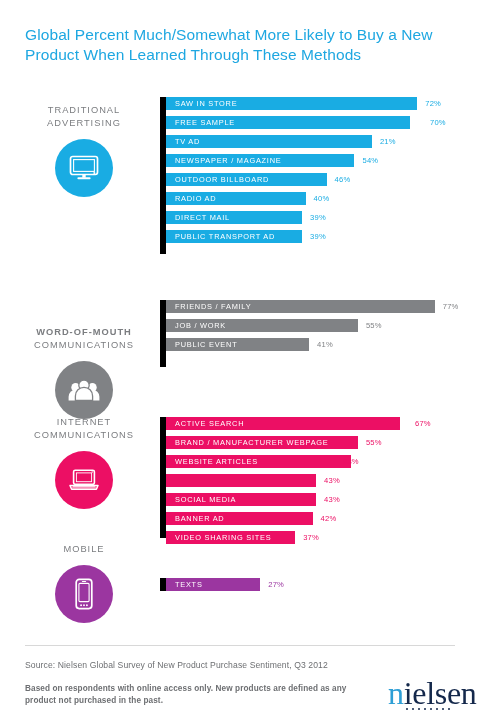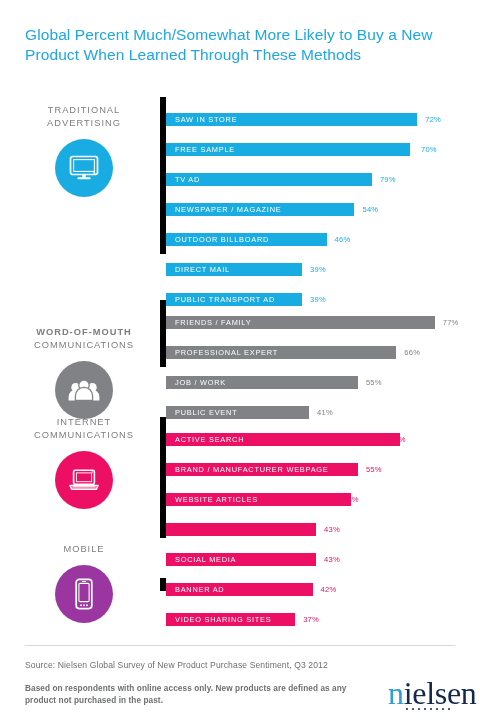--- a/index.html
+++ b/index.html
@@ -84,21 +84,20 @@
     position: absolute;
     left: 0;
     top: 0;
     width: 6px;
     background: #000000;
   }
   .row {
     position: relative;
     height: 14px;
     margin-bottom: 5px;
-    margin-top: 16px;
   }
   .bar {
     position: absolute;
     left: 6px;
     top: 0;
     height: 13px;
   }
   .bar-label {
     position: absolute;
     left: 15px;
@@ -203,36 +202,41 @@
       <div class="bars" style="top: 97px;">
         <div class="spine" style="height: 157px; background: rgb(0, 0, 0);"></div>
         <div class="row">
           <div class="bar" style="width: 251.28px; background: rgb(25, 172, 227);"></div>
           <div class="bar-label">SAW IN STORE</div>
           <div class="bar-value" style="left: 265.28px; color: rgb(25, 172, 227);">72%</div>
         </div>
         <div class="row">
           <div class="bar" style="width: 244.3px; background: rgb(25, 172, 227);"></div>
           <div class="bar-label">FREE SAMPLE</div>
-          <div class="bar-value" style="left: 261px; color: rgb(25, 172, 227); text-align: right;">70%</div>
+          <div class="bar-value" style="left: 270px; color: rgb(25, 172, 227); text-align: right;">70%</div>
         </div>
         <div class="row">
           <div class="bar" style="width: 205.91px; background: rgb(25, 172, 227);"></div>
           <div class="bar-label">TV AD</div>
-          <div class="bar-value" style="left: 219.91px; color: rgb(25, 172, 227);">79%</div>
+          <div class="bar-value" style="left: 219.91px; color: rgb(25, 172, 227);">21%</div>
         </div>
         <div class="row">
           <div class="bar" style="width: 188.46px; background: rgb(25, 172, 227);"></div>
           <div class="bar-label">NEWSPAPER / MAGAZINE</div>
           <div class="bar-value" style="left: 202.46px; color: rgb(25, 172, 227);">54%</div>
         </div>
         <div class="row">
           <div class="bar" style="width: 160.54px; background: rgb(25, 172, 227);"></div>
           <div class="bar-label">OUTDOOR BILLBOARD</div>
           <div class="bar-value" style="left: 174.54px; color: rgb(25, 172, 227);">46%</div>
+        </div>
+        <div class="row">
+          <div class="bar" style="width: 139.6px; background: rgb(25, 172, 227);"></div>
+          <div class="bar-label">RADIO AD</div>
+          <div class="bar-value" style="left: 153.6px; color: rgb(25, 172, 227);">40%</div>
         </div>
         <div class="row">
           <div class="bar" style="width: 136.11px; background: rgb(25, 172, 227);"></div>
           <div class="bar-label">DIRECT MAIL</div>
           <div class="bar-value" style="left: 150.11px; color: rgb(25, 172, 227);">39%</div>
         </div>
         <div class="row">
           <div class="bar" style="width: 136.11px; background: rgb(25, 172, 227);"></div>
           <div class="bar-label">PUBLIC TRANSPORT AD</div>
           <div class="bar-value" style="left: 150.11px; color: rgb(25, 172, 227);">39%</div>
@@ -257,25 +261,20 @@
         </div>
       </div>
       <div class="bars" style="top: 300px;">
         <div class="spine" style="height: 67px; background: rgb(0, 0, 0);"></div>
         <div class="row">
           <div class="bar" style="width: 268.73px; background: rgb(128, 130, 133);"></div>
           <div class="bar-label">FRIENDS / FAMILY</div>
           <div class="bar-value" style="left: 282.73px; color: rgb(128, 130, 133);">77%</div>
         </div>
         <div class="row">
-          <div class="bar" style="width: 230.34px; background: rgb(128, 130, 133);"></div>
-          <div class="bar-label">PROFESSIONAL EXPERT</div>
-          <div class="bar-value" style="left: 244.34px; color: rgb(128, 130, 133);">66%</div>
-        </div>
-        <div class="row">
           <div class="bar" style="width: 191.95px; background: rgb(128, 130, 133);"></div>
           <div class="bar-label">JOB / WORK</div>
           <div class="bar-value" style="left: 205.95px; color: rgb(128, 130, 133);">55%</div>
         </div>
         <div class="row">
           <div class="bar" style="width: 143.09px; background: rgb(128, 130, 133);"></div>
           <div class="bar-label">PUBLIC EVENT</div>
           <div class="bar-value" style="left: 157.09px; color: rgb(128, 130, 133);">41%</div>
         </div>
       </div>
@@ -294,21 +293,21 @@
             <path d="M2.0 17.4 h28 l-1.6 3.8 h-24.8 z" fill="none" stroke="#fff" stroke-width="1.5" stroke-linejoin="round"></path>
             <path d="M4.6 18.6 h22.8 M4.1 19.9 h23.8" stroke="#fff" stroke-width="0.85"></path>
           </svg>
         </div>
       </div>
       <div class="bars" style="top: 417px;">
         <div class="spine" style="height: 121px; background: rgb(0, 0, 0);"></div>
         <div class="row">
           <div class="bar" style="width: 233.83px; background: rgb(236, 15, 100);"></div>
           <div class="bar-label">ACTIVE SEARCH</div>
-          <div class="bar-value" style="left: 230px; color: rgb(236, 15, 100);">67%</div>
+          <div class="bar-value" style="left: 255px; color: rgb(236, 15, 100);">67%</div>
         </div>
         <div class="row">
           <div class="bar" style="width: 191.95px; background: rgb(236, 15, 100);"></div>
           <div class="bar-label">BRAND / MANUFACTURER WEBPAGE</div>
           <div class="bar-value" style="left: 205.95px; color: rgb(236, 15, 100);">55%</div>
         </div>
         <div class="row">
           <div class="bar" style="width: 184.97px; background: rgb(236, 15, 100);"></div>
           <div class="bar-label">WEBSITE ARTICLES</div>
           <div class="bar-value" style="left: 183px; color: rgb(236, 15, 100);">53%</div>
@@ -345,20 +344,25 @@
             <rect x="5.9" y="5.4" width="10.2" height="18.2" rx="1.0" fill="none" stroke="#fff" stroke-width="1.1"></rect>
             <circle cx="8.1" cy="27.2" r="0.95" fill="#fff"></circle>
             <circle cx="11.0" cy="27.2" r="0.95" fill="#fff"></circle>
             <circle cx="13.9" cy="27.2" r="0.95" fill="#fff"></circle>
             <rect x="8.8" y="3.1" width="4.4" height="0.95" rx="0.47" fill="#fff"></rect>
           </svg>
         </div>
       </div>
       <div class="bars" style="top: 578px;">
         <div class="spine" style="height: 13px; background: rgb(0, 0, 0);"></div>
+        <div class="row">
+          <div class="bar" style="width: 94.23px; background: rgb(155, 54, 160);"></div>
+          <div class="bar-label">TEXTS</div>
+          <div class="bar-value" style="left: 108.23px; color: rgb(155, 54, 160);">27%</div>
+        </div>
       </div>
     </div>
   </div>
 
 <div id="footer-rule"></div>
 <div id="source-line">Source: Nielsen Global Survey of New Product Purchase Sentiment, Q3 2012</div>
 <div id="disclaimer">Based on respondents with online access only. New products are defined as any product not purchased in the past.</div>
 <div id="nielsen-logo">
   <div class="wordmark"><span class="n1">n</span><span>ielsen</span></div>
   <div class="dots">

